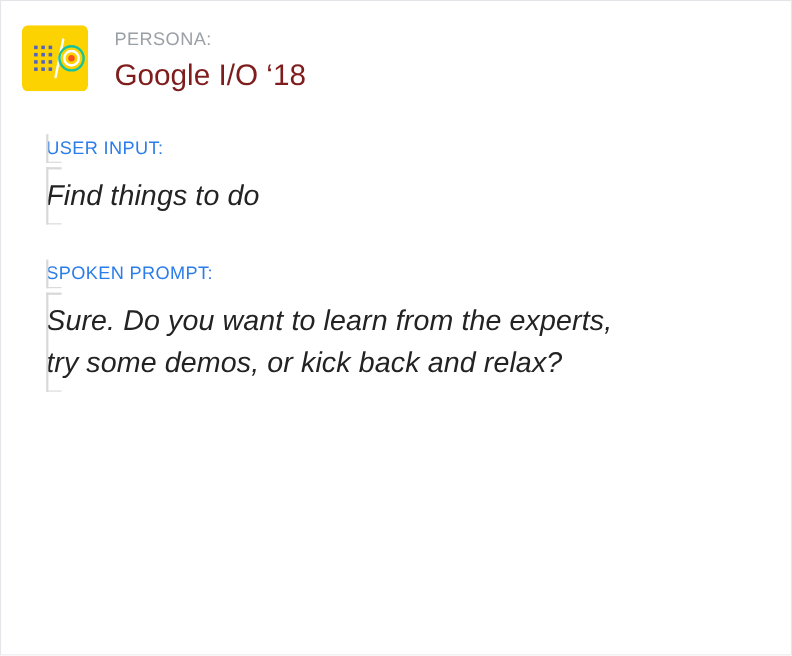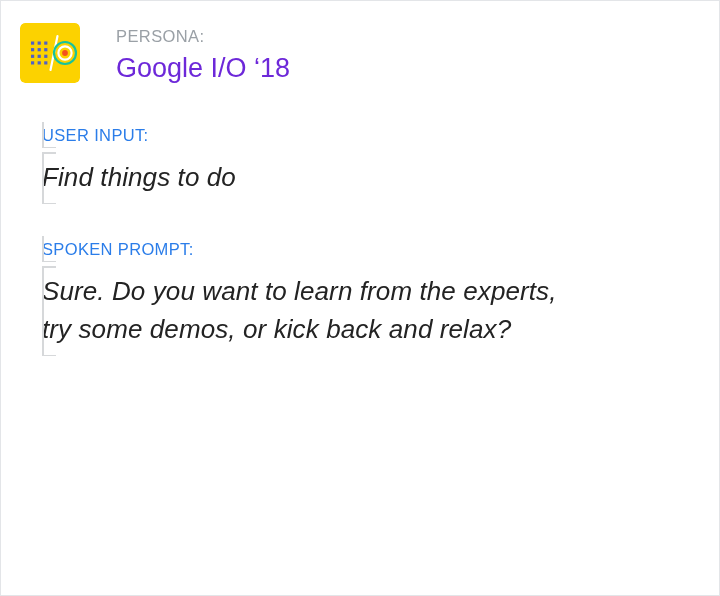--- a/index.html
+++ b/index.html
@@ -31,34 +31,34 @@
     padding: 22px 0 0 19px;
   }
   .persona-icon {
     width: 60px;
     height: 60px;
     border-radius: 5px;
     flex: 0 0 auto;
     display: block;
   }
   .persona-text {
-    margin-left: 36px;
+    margin-left: 24px;
     margin-top: 2px;
   }
   .persona-label {
     font-size: 16.5px;
     letter-spacing: 0.4px;
     color: #9aa0a6;
     font-weight: 400;
     line-height: 22px;
     white-space: nowrap;
   }
   .persona-name {
     font-size: 27px;
-    color: #6d28d9;
+    color: #7f1d1d;
     font-weight: 400;
     line-height: 36px;
     margin-top: 3px;
     white-space: nowrap;
   }
 
   
   .block {
     position: relative;
     padding-left: 22px;

